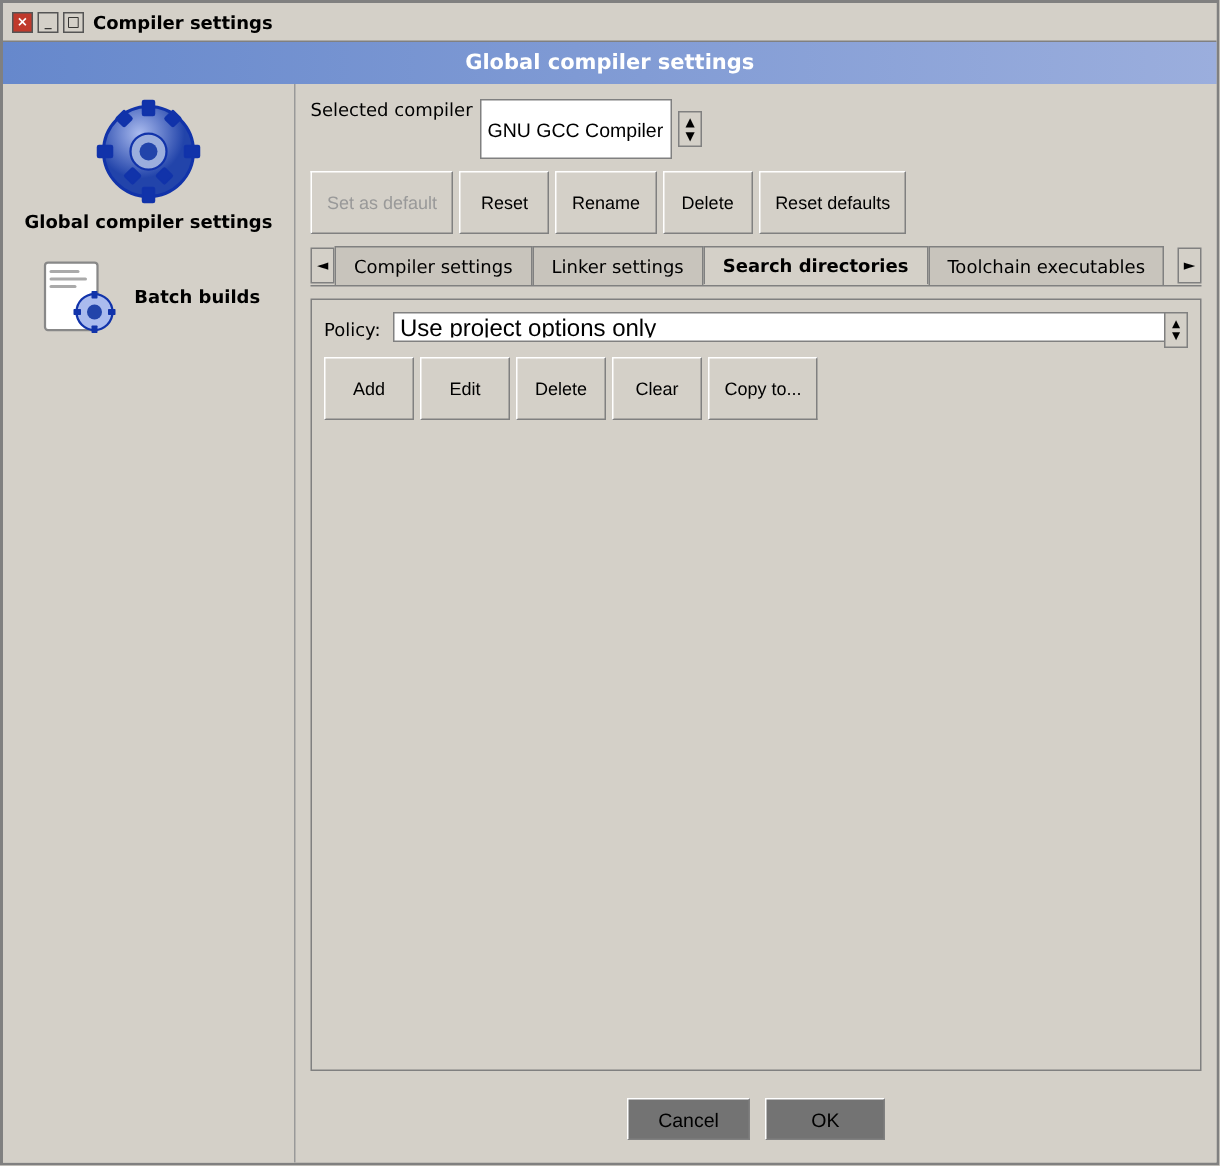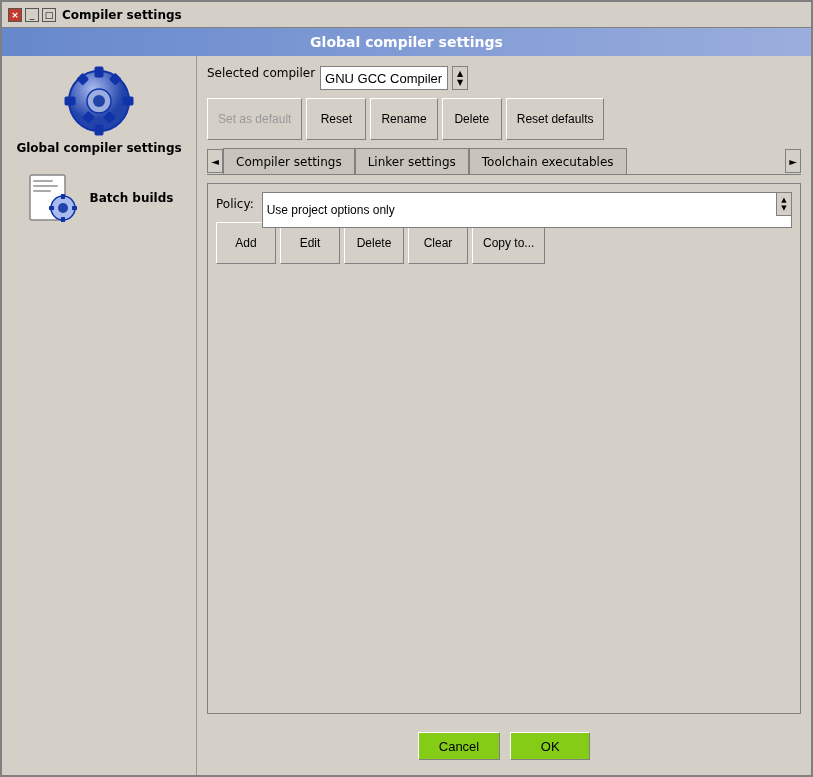--- a/index.html
+++ b/index.html
@@ -131,21 +131,21 @@
       font-size: 12px;
       color: #000;
     }
     .compiler-row {
       display: flex;
       align-items: center;
       gap: 4px;
     }
     .compiler-select {
       flex: 1;
-      height: 24px;
+      height: 40px;
       background: white;
       border: 1px solid #808080;
       padding: 2px 4px;
       font-size: 13px;
       appearance: none;
     }
     .compiler-spin-btn {
       width: 16px;
       height: 24px;
       background: #d4d0c8;
@@ -263,25 +263,25 @@
       color: #000;
       text-align: center;
     }
     .policy-select-wrap {
       flex: 1;
       position: relative;
       height: 24px;
     }
     .policy-select {
       width: 100%;
-      height: 36px;
+      height: 20px;
       background: white;
       border: 1px solid #808080;
       padding: 2px 20px 2px 4px;
-      font-size: 12px;
+      font-size: 16px;
       appearance: none;
     }
     .policy-spin {
       position: absolute;
       right: 0;
       top: 0;
       width: 16px;
       height: 24px;
       background: #d4d0c8;
       border: 1px solid #808080;
@@ -322,21 +322,21 @@
     
     .dialog-row {
       display: flex;
       justify-content: center;
       gap: 10px;
       padding: 10px 0 5px 0;
     }
     .dialog-btn {
       height: 28px;
       padding: 2px 20px;
-      background: #84cc16;
+      background: #737373;
       border: 1px solid #808080;
       border-top-color: #fff;
       border-left-color: #fff;
       font-size: 13px;
       cursor: pointer;
       min-width: 80px;
     }
   </style>
 </head>
 <body>
@@ -434,20 +434,21 @@
         <button class="btn">Rename</button>
         <button class="btn">Delete</button>
         <button class="btn">Reset defaults</button>
       </div>
 
       <div class="tabs-outer">
         <div class="tab-nav-btn">◄</div>
         <div class="tabs-list">
           <div class="tab">Compiler settings</div>
           <div class="tab">Linker settings</div>
+          <div class="tab active">Search directories</div>
           <div class="tab">Toolchain executables</div>
         </div>
         <div class="tab-nav-btn">►</div>
       </div>
 
       <div class="inner-panel">
 
 
         <div class="policy-row">
           <span class="policy-label">Policy:</span>

